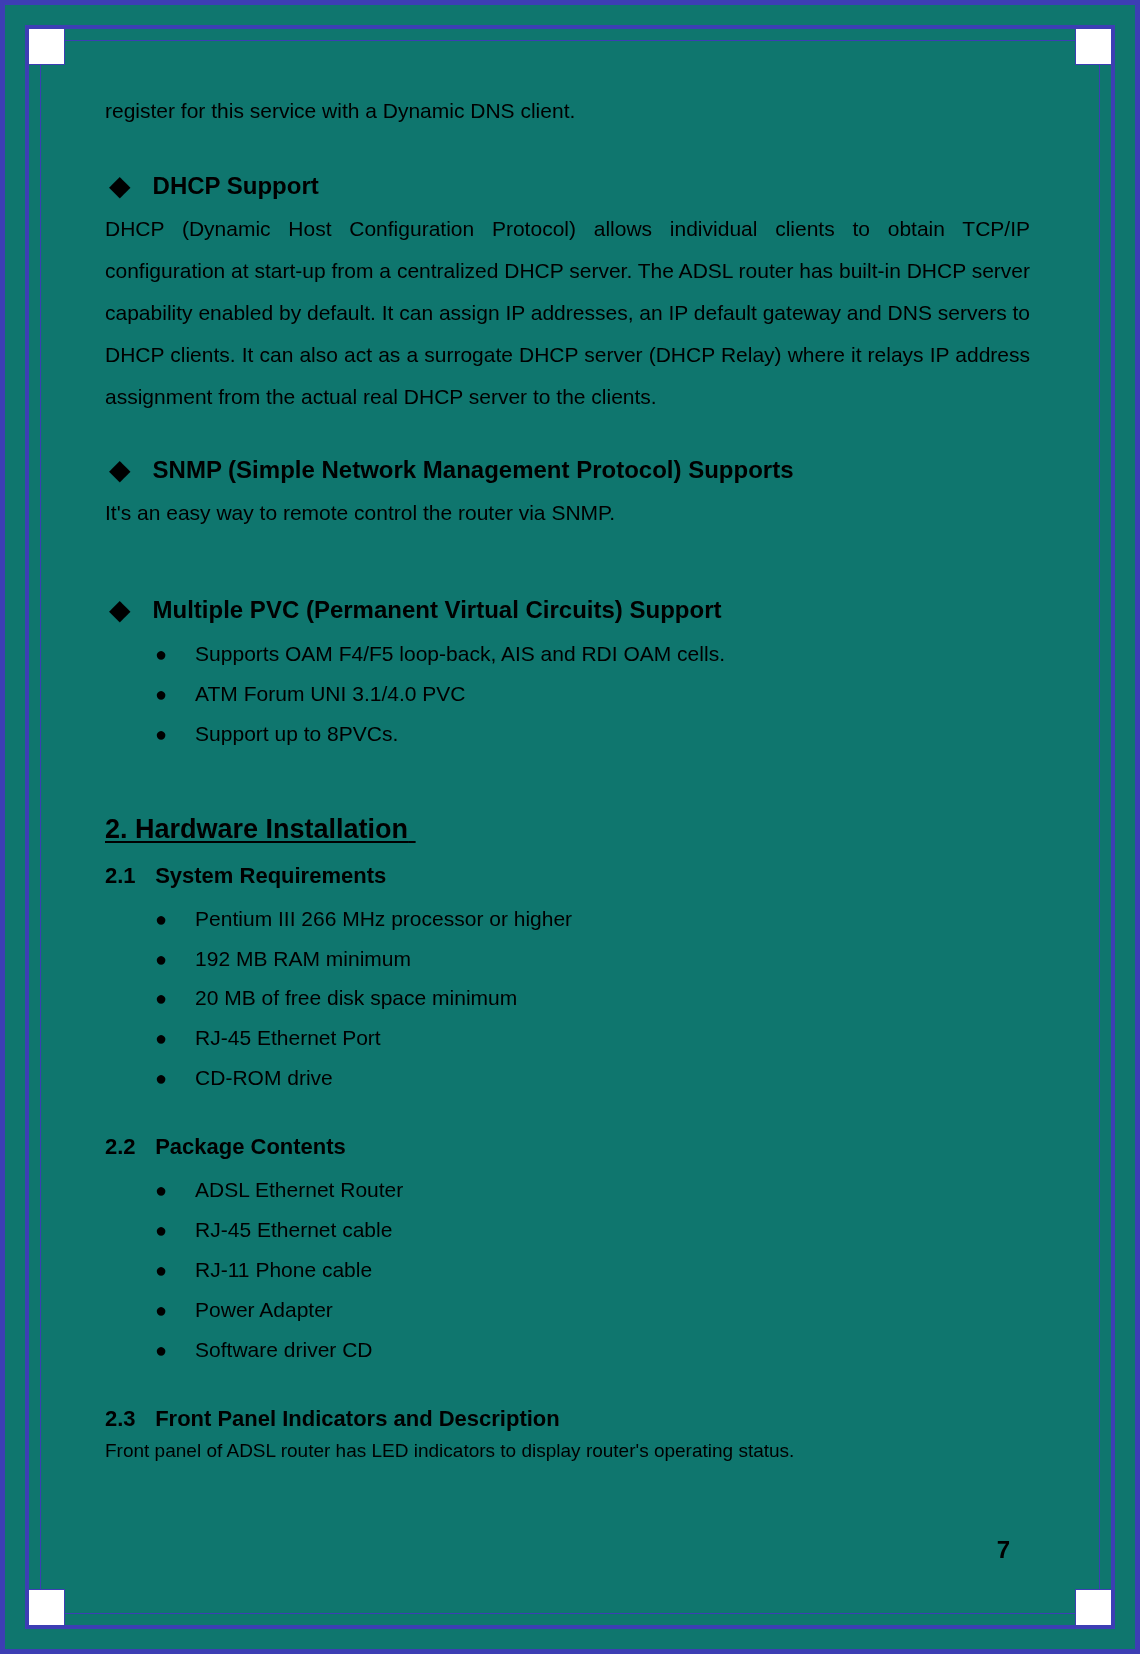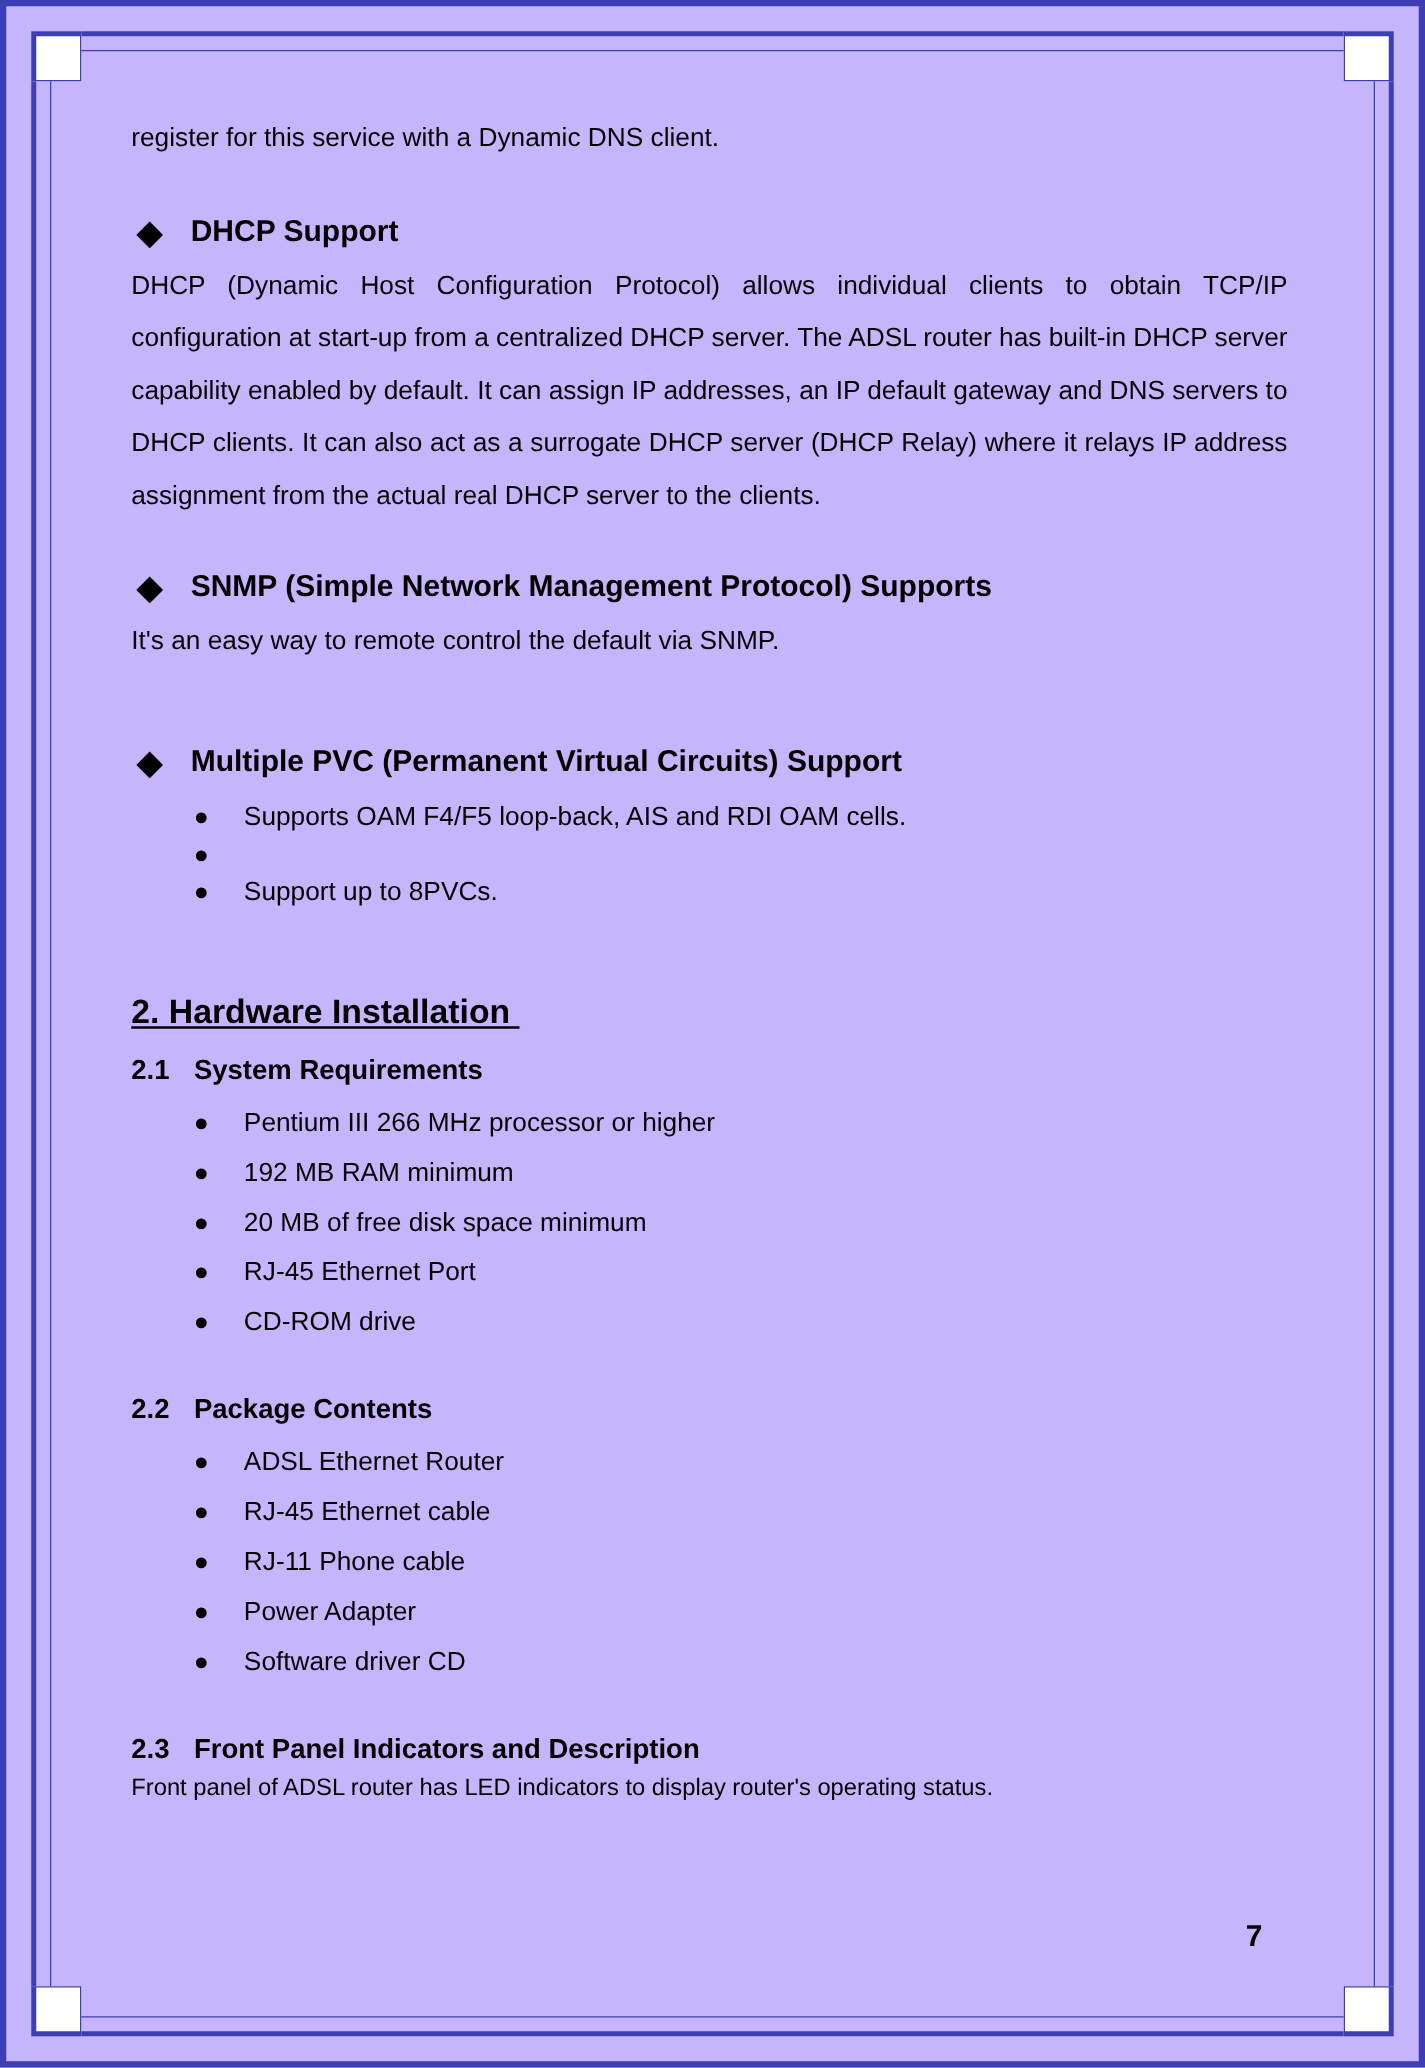--- a/index.html
+++ b/index.html
@@ -10,21 +10,21 @@
     body {
       width: 1140px;
       height: 1654px;
       background: #fff;
       position: relative;
       font-family: Arial, Helvetica, sans-serif;
     }
     .outer-frame {
       position: absolute;
       inset: 0;
-      background: #c4b5fd;
+      background: #0f766e;
       text-decoration: underline;
     }
     .b1 { position:absolute; top:0; left:0; right:0; bottom:0; border:5px solid #3d3eb4; }
     .b2 { position:absolute; top:25px; left:25px; right:25px; bottom:25px; border:4px solid #3d3eb4; }
     .b3 { position:absolute; top:40px; left:40px; right:40px; bottom:40px; border:1px solid #3d3eb4; }
     .corner {
       position: absolute;
       width: 40px;
       height: 40px;
       background: #fff;
@@ -135,35 +135,36 @@
       </div>
     </div>
     <p class="block-para">DHCP (Dynamic Host Configuration Protocol) allows individual clients to obtain TCP/IP configuration at start-up from a centralized DHCP server. The ADSL router has built-in DHCP server capability enabled by default. It can assign IP addresses, an IP default gateway and DNS servers to DHCP clients. It can also act as a surrogate DHCP server (DHCP Relay) where it relays IP address assignment from the actual real DHCP server to the clients.</p>
 
     <div class="diamond-item">
       <div class="diamond-row">
         <span class="diamond-glyph">◆</span>
         <span class="diamond-title">SNMP (Simple Network Management Protocol) Supports</span>
       </div>
     </div>
-    <p class="single-para">It's an easy way to remote control the default via SNMP.</p>
+    <p class="single-para">It's an easy way to remote control the router via SNMP.</p>
 
     <div class="diamond-item">
       <div class="diamond-row">
         <span class="diamond-glyph">◆</span>
         <span class="diamond-title">Multiple PVC (Permanent Virtual Circuits) Support</span>
       </div>
     </div>
     <div class="sub-bullets">
       <div class="sub-bullet-row">
           <span class="dot-glyph">●</span>
           <span>Supports OAM F4/F5 loop-back, AIS and RDI OAM cells.</span>
         </div>
       <div class="sub-bullet-row">
           <span class="dot-glyph">●</span>
+          <span>ATM Forum UNI 3.1/4.0 PVC</span>
         </div>
       <div class="sub-bullet-row">
           <span class="dot-glyph">●</span>
           <span>Support up to 8PVCs.</span>
         </div>
     </div>
 
     <div class="section-title">
       <span>2. Hardware Installation</span>
       <span style="display:inline-block; width:560px;">&nbsp;</span>

